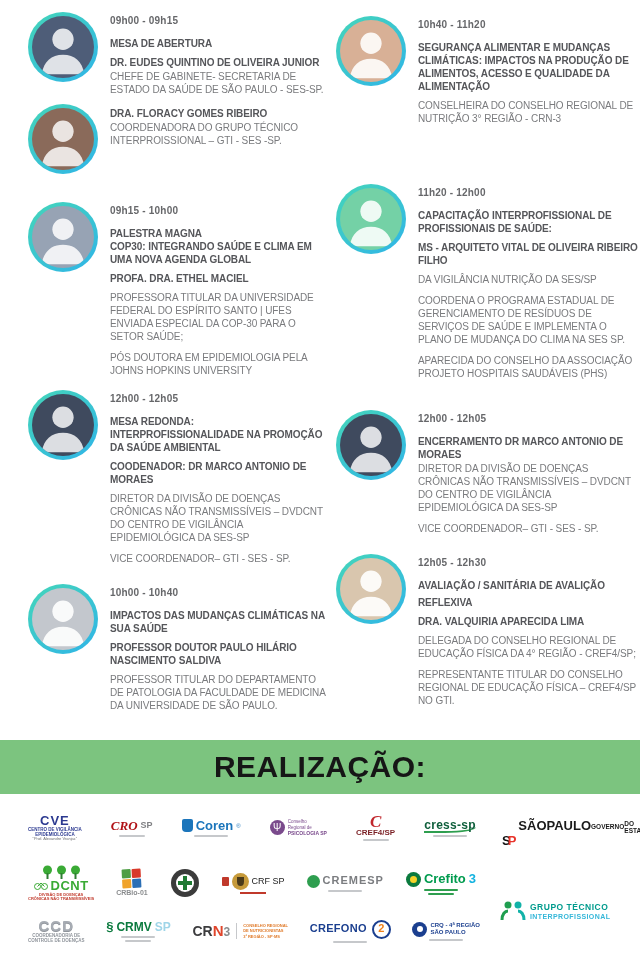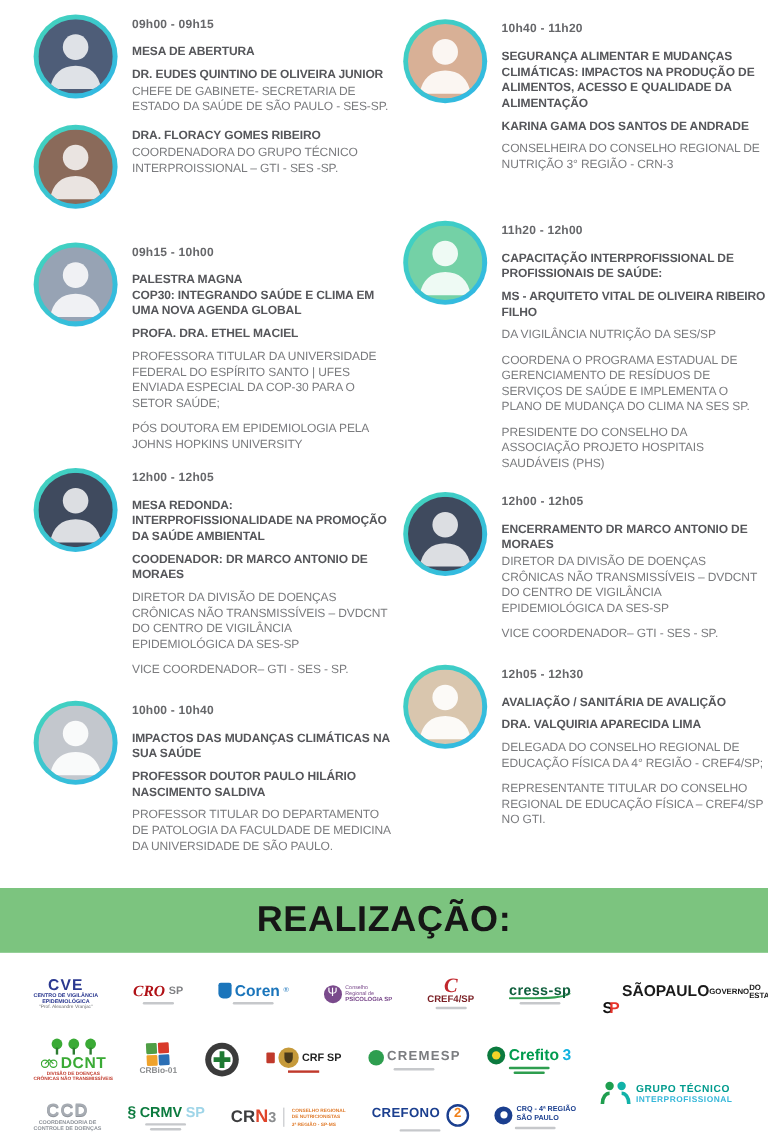--- a/index.html
+++ b/index.html
@@ -75,21 +75,21 @@
   .crbio .grid{display:grid;grid-template-columns:9px 9px;grid-gap:1px;transform:rotate(-3deg)}
   .crbio .grid i{width:9px;height:9px;border-radius:1px}
   .crbio .g1{background:#4f9e45}.crbio .g2{background:#d93a2b}
   .crbio .g3{background:#f0a32b}.crbio .g4{background:#2b6fb5}
   .crbio .s{font-size:7px;font-weight:700;color:#8a8c8e;margin-top:1px}
 
   .crf .flag{width:7px;height:9px;background:#c0392b;border-radius:1px}
   .crf .cup{width:17px;height:17px;border-radius:50%;background:#c69a3a;display:flex;
             align-items:center;justify-content:center}
   .crf .cup i{width:7px;height:9px;background:#4a3a1a;border-radius:0 0 50% 50%}
-  .crf .big{font-size:9px;font-weight:700;color:#222;line-height:9px;text-align:right}
+  .crf .big{font-size:9px;font-weight:400;color:#222;line-height:9px;text-align:right}
   .crf .rbar{background:#c0392b;width:26px;height:2px;margin-top:2px}
 
   .cremesp .dot{width:13px;height:13px;border-radius:50%;background:#2e9e4f}
   .cremesp .big{font-size:11px;font-weight:700;color:#7b7d80;letter-spacing:1px}
 
   .crefito .em{width:15px;height:15px;border-radius:50%;background:#0b7a3e;display:flex;
                align-items:center;justify-content:center}
   .crefito .em i{width:7px;height:7px;border-radius:50%;background:#f5d328}
   .crefito .big{font-size:13px;font-weight:800;color:#009b4e}
   .crefito .n{font-size:13px;font-weight:800;color:#12b2e0}
@@ -211,40 +211,39 @@
   <span class="avatar">
       <svg viewBox="0 0 64 64">
         <rect width="64" height="64" fill="#d8b096"></rect>
         <circle cx="32" cy="24" r="11" fill="rgba(255,255,255,.88)"></circle>
         <path d="M10 60c2-13 10-20 22-20s20 7 22 20z" fill="rgba(255,255,255,.88)"></path>
       </svg>
     </span>
   <div class="txt">
     <div class="time t">10h40 - 11h20</div>
     <div class="title t">SEGURANÇA ALIMENTAR E MUDANÇAS CLIMÁTICAS: IMPACTOS NA PRODUÇÃO DE ALIMENTOS, ACESSO E QUALIDADE DA ALIMENTAÇÃO</div>
-    <div class="name t">KARINA GAMA DOS SANTOS DE ANDRADE</div>
     <p class="d first t">CONSELHEIRA DO CONSELHO REGIONAL DE NUTRIÇÃO 3° REGIÃO - CRN-3</p>
   </div>
 </article>
 
 <article class="entry col-r" style="top:184px">
   <span class="avatar">
       <svg viewBox="0 0 64 64">
         <rect width="64" height="64" fill="#74d1a6"></rect>
         <circle cx="32" cy="24" r="11" fill="rgba(255,255,255,.88)"></circle>
         <path d="M10 60c2-13 10-20 22-20s20 7 22 20z" fill="rgba(255,255,255,.88)"></path>
       </svg>
     </span>
   <div class="txt">
     <div class="time t">11h20 - 12h00</div>
     <div class="title t">CAPACITAÇÃO INTERPROFISSIONAL DE PROFISSIONAIS DE SAÚDE:</div>
     <div class="name t">MS - ARQUITETO VITAL DE OLIVEIRA RIBEIRO FILHO</div>
     <p class="d first t">DA VIGILÂNCIA NUTRIÇÃO DA SES/SP</p>
     <p class="d t">COORDENA O PROGRAMA ESTADUAL DE GERENCIAMENTO DE RESÍDUOS DE SERVIÇOS DE SAÚDE E IMPLEMENTA O PLANO DE MUDANÇA DO CLIMA NA SES SP.</p>
-    <p class="d t">PRESIDENTE DO CONSELHO DA ASSOCIAÇÃO PROJETO HOSPITAIS SAUDÁVEIS (PHS)</p>
+    <p class="d t">APARECIDA DO CONSELHO DA ASSOCIAÇÃO PROJETO HOSPITAIS SAUDÁVEIS (PHS)</p>
   </div>
 </article>
 
 <article class="entry col-r tight" style="top:410px">
   <span class="avatar">
       <svg viewBox="0 0 64 64">
         <rect width="64" height="64" fill="#3f4a5e"></rect>
         <circle cx="32" cy="24" r="11" fill="rgba(255,255,255,.82)"></circle>
         <path d="M10 60c2-13 10-20 22-20s20 7 22 20z" fill="rgba(255,255,255,.82)"></path>
       </svg>
@@ -261,20 +260,21 @@
   <span class="avatar">
       <svg viewBox="0 0 64 64">
         <rect width="64" height="64" fill="#d9c6ae"></rect>
         <circle cx="32" cy="24" r="11" fill="rgba(255,255,255,.9)"></circle>
         <path d="M10 60c2-13 10-20 22-20s20 7 22 20z" fill="rgba(255,255,255,.9)"></path>
       </svg>
     </span>
   <div class="txt">
     <div class="time t">12h05 - 12h30</div>
     <div class="title t">AVALIAÇÃO / SANITÁRIA DE AVALIÇÃO</div>
+    <div class="title t" style="margin-top:4px">REFLEXIVA</div>
     <div class="name t">DRA. VALQUIRIA APARECIDA LIMA</div>
     <p class="d first t">DELEGADA DO CONSELHO REGIONAL DE EDUCAÇÃO FÍSICA DA 4° REGIÃO - CREF4/SP;</p>
     <p class="d t">REPRESENTANTE TITULAR DO CONSELHO REGIONAL DE EDUCAÇÃO FÍSICA – CREF4/SP NO GTI.</p>
   </div>
 </article>
 
 <section class="banner">
   <h1>REALIZAÇÃO:</h1>
 </section>
 

